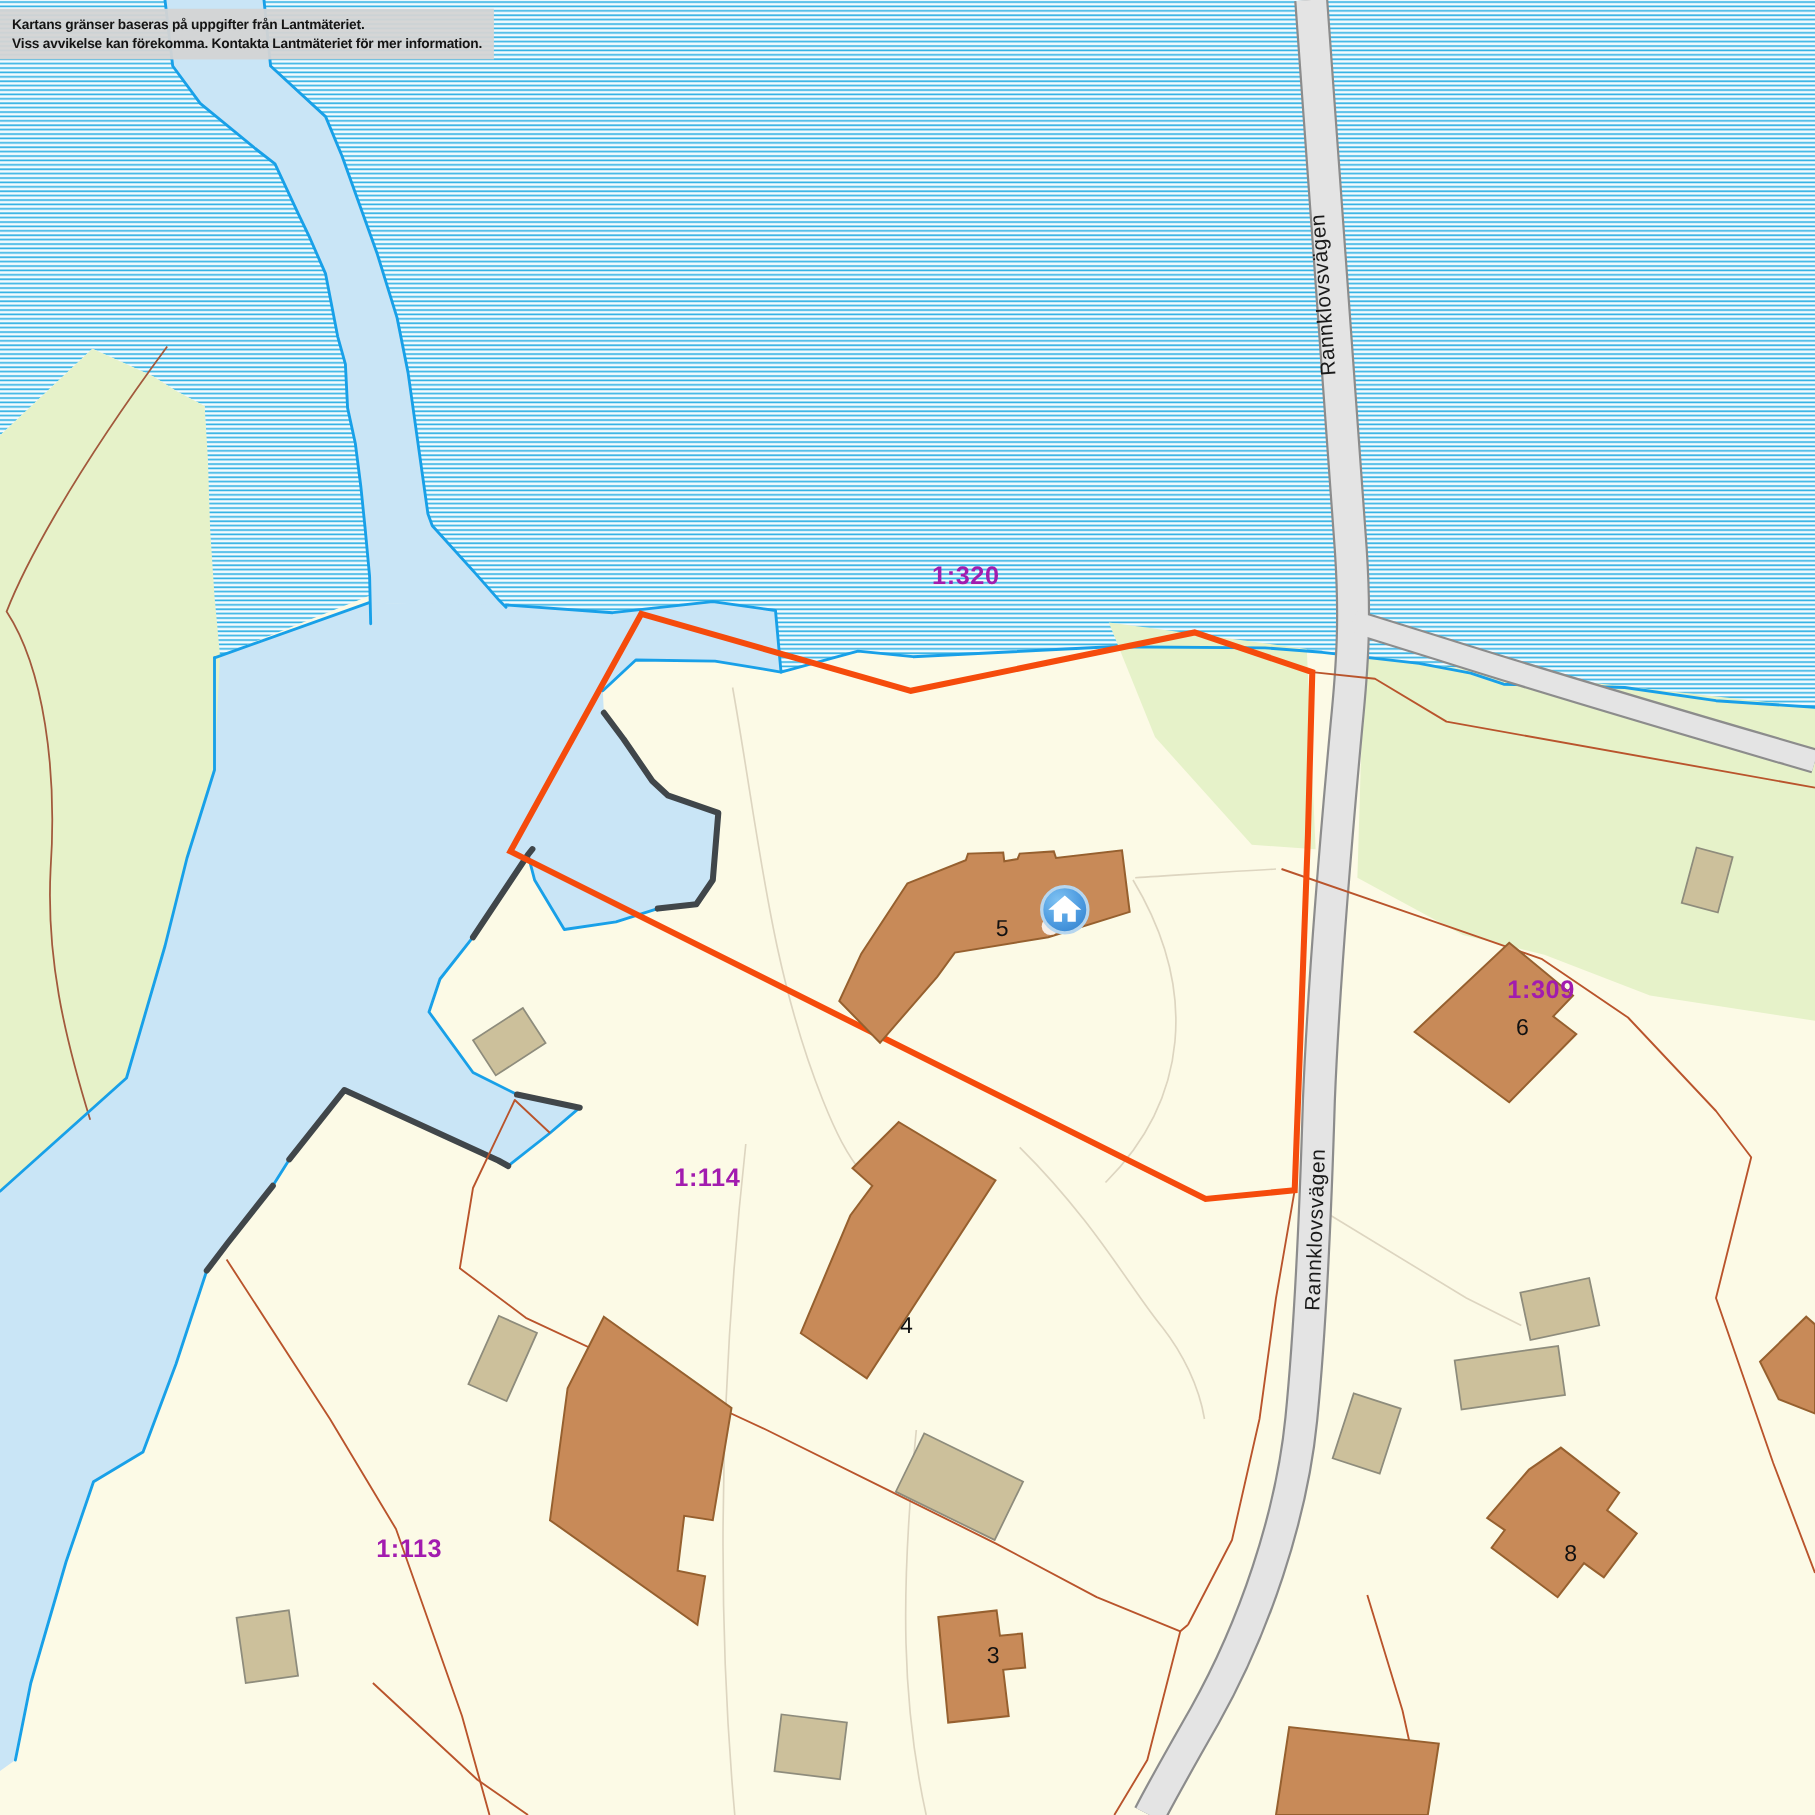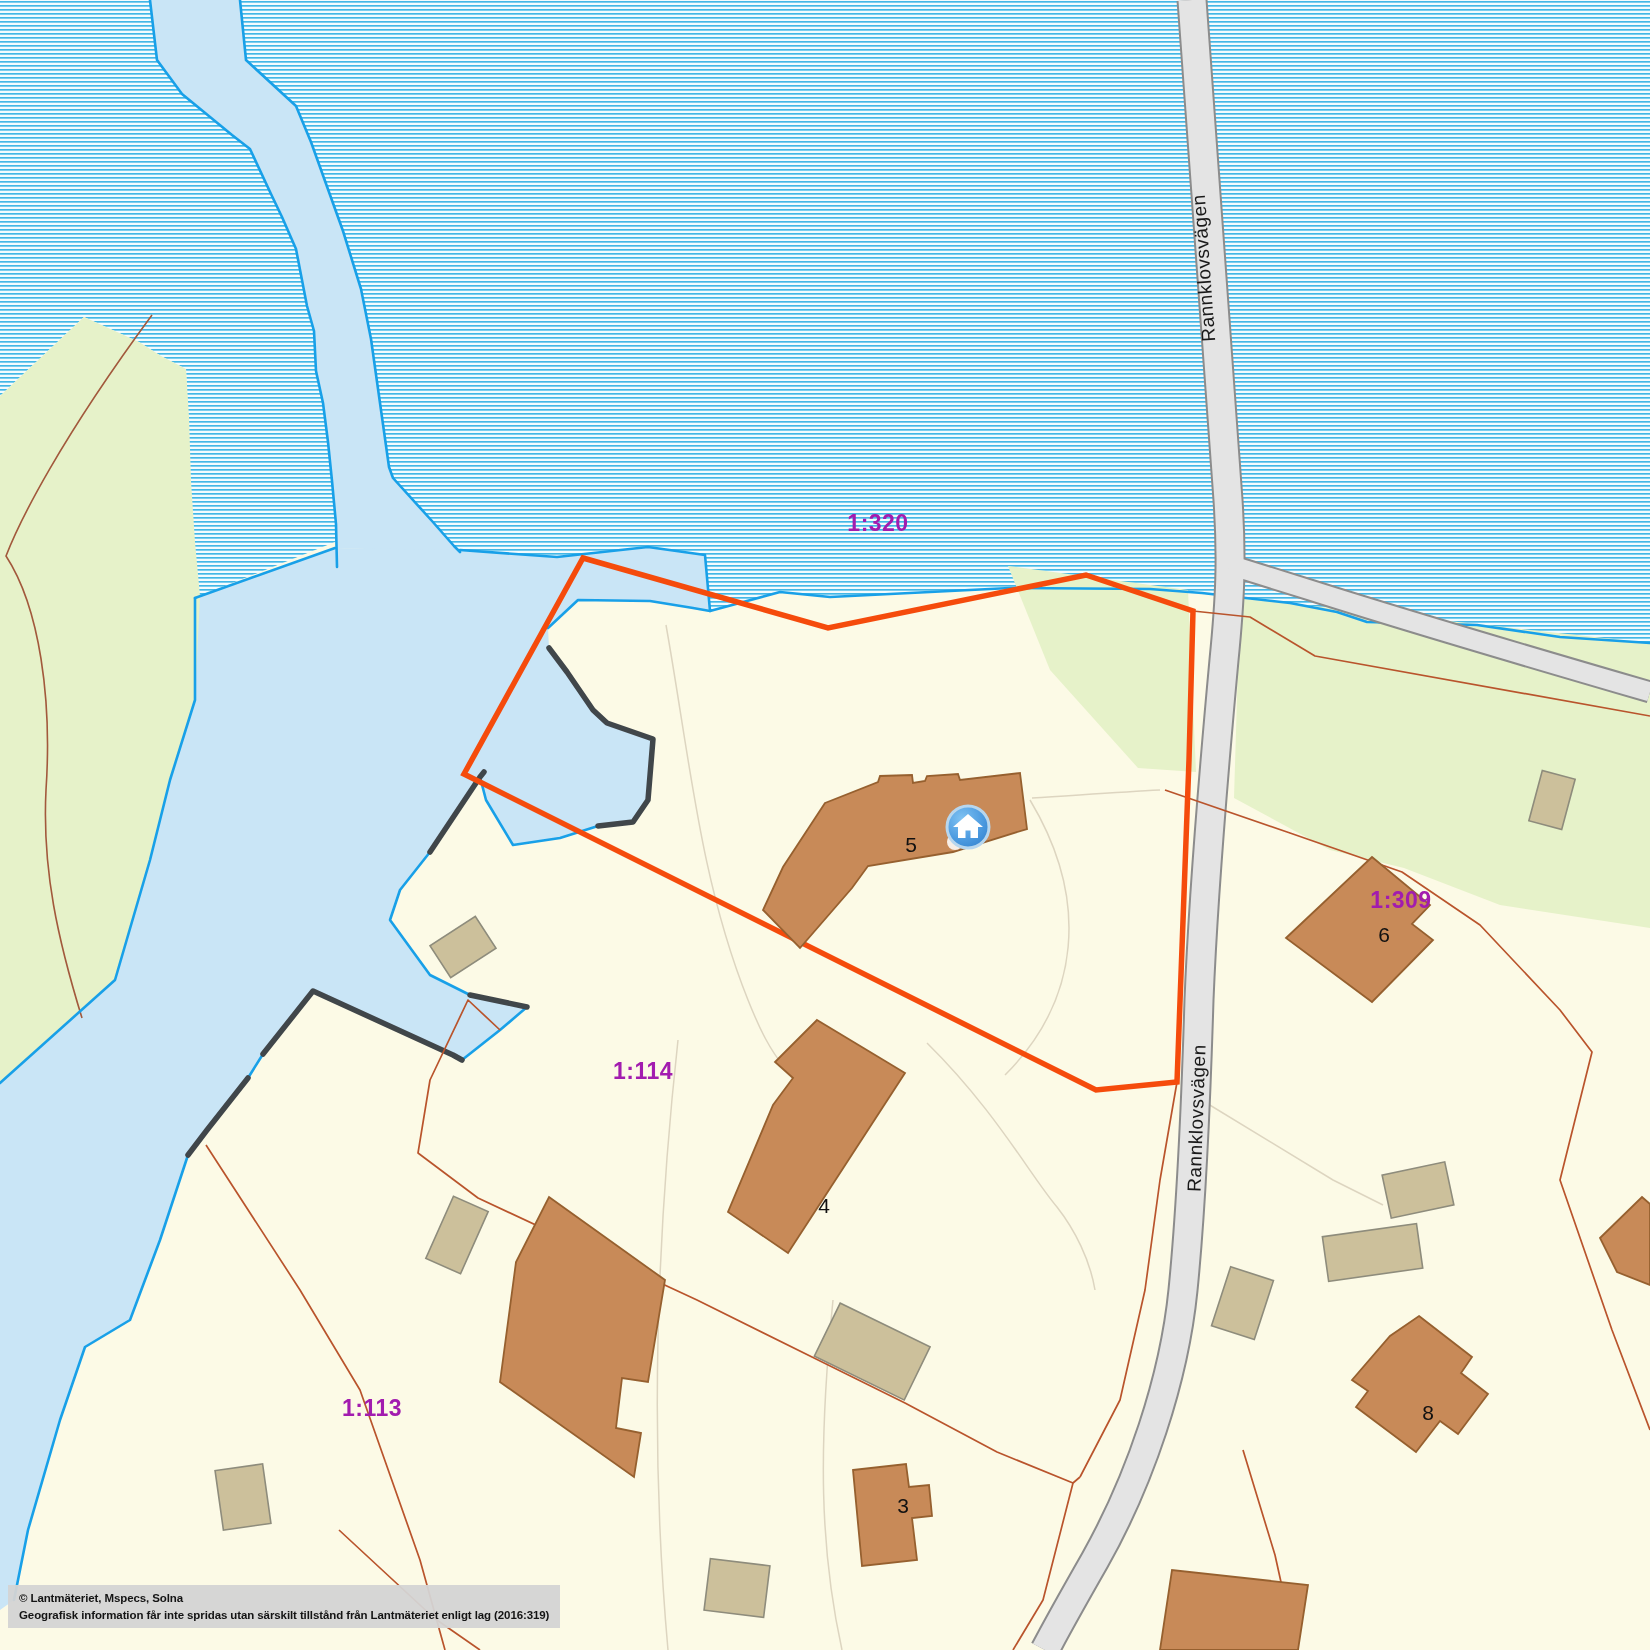--- a/index.html
+++ b/index.html
@@ -146,19 +146,19 @@
 
   <span class="lbl bnum-lbl" style="left:911px;top:845px;">5</span>
   <span class="lbl bnum-lbl" style="left:824px;top:1206px;">4</span>
   <span class="lbl bnum-lbl" style="left:1384px;top:935px;">6</span>
   <span class="lbl bnum-lbl" style="left:903px;top:1506px;">3</span>
   <span class="lbl bnum-lbl" style="left:1428px;top:1413px;">8</span>
 
   <span class="lbl road-lbl" style="left:1204px;top:268px;transform:translate(-50%,-50%) rotate(-94deg);">Rannklovsvägen</span>
   <span class="lbl road-lbl" style="left:1197px;top:1118px;transform:translate(-50%,-50%) rotate(-88deg);">Rannklovsvägen</span>
 
+  <div class="note-box top">
+    <div>Kartans gränser baseras på uppgifter från Lantmäteriet.</div>
+    <div>Viss avvikelse kan förekomma. Kontakta Lantmäteriet för mer information.</div>
+  </div>
 
-  <div class="note-box bottom">
-    <div>© Lantmäteriet, Mspecs, Solna</div>
-    <div>Geografisk information får inte spridas utan särskilt tillstånd från Lantmäteriet enligt lag (2016:319)</div>
-  </div>
 
 </div>
 
 </body></html>

